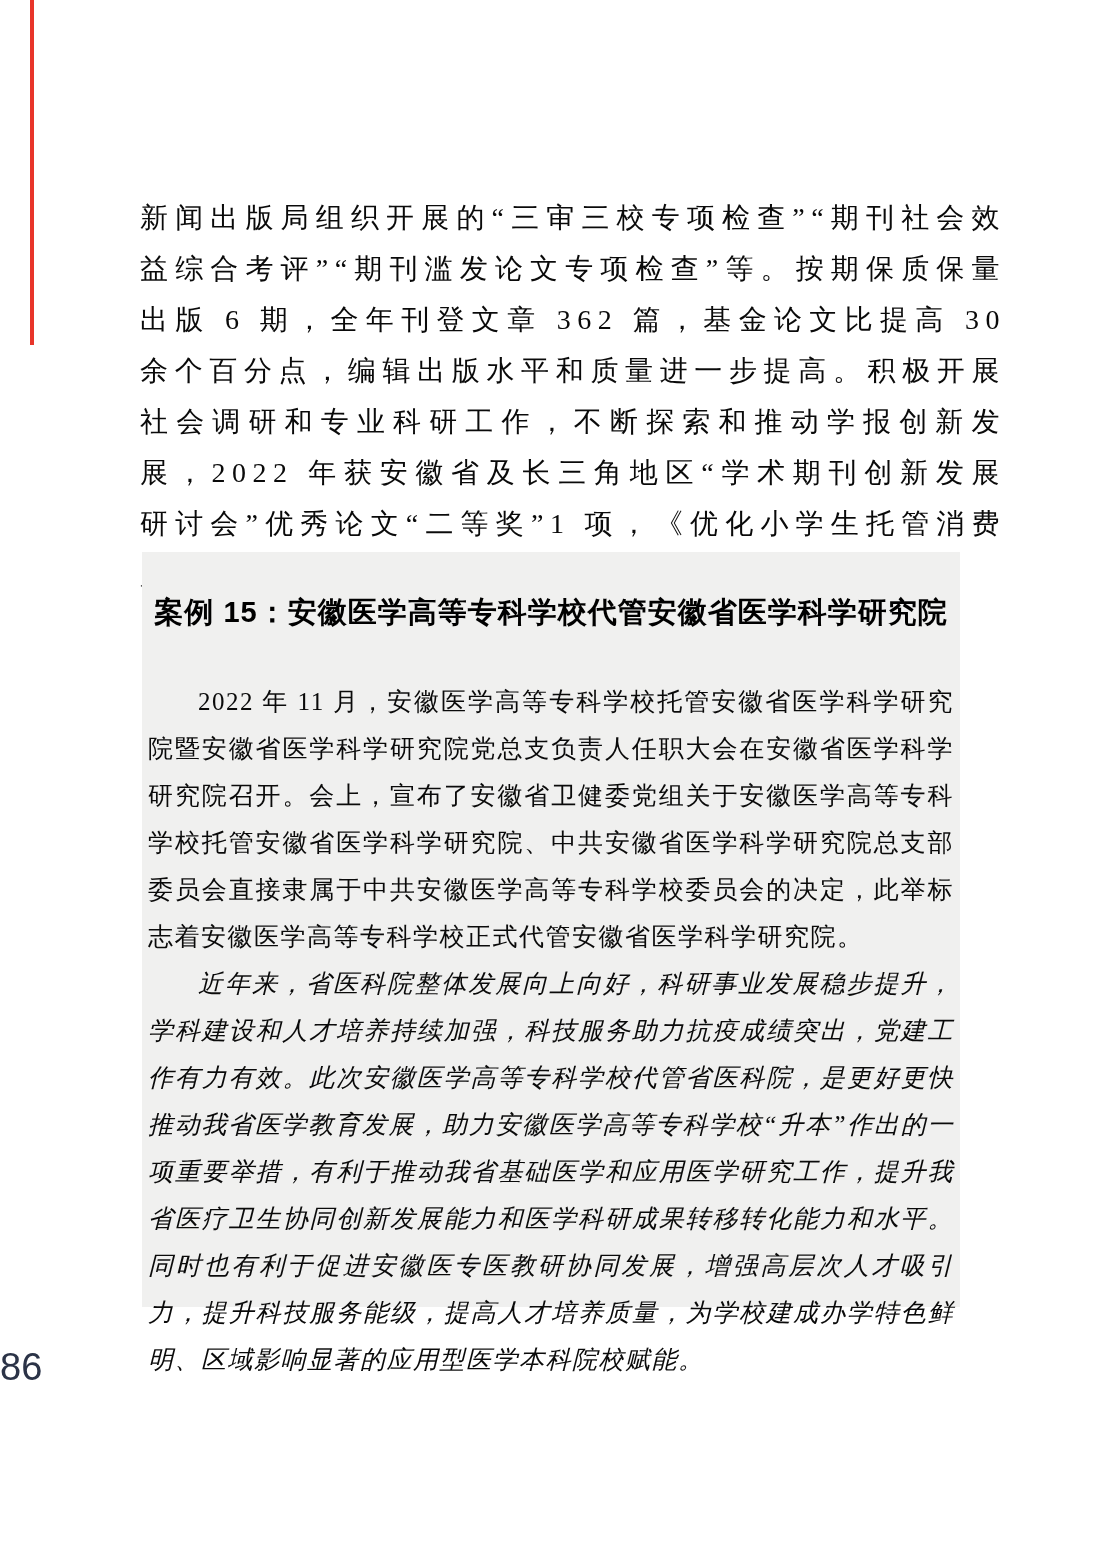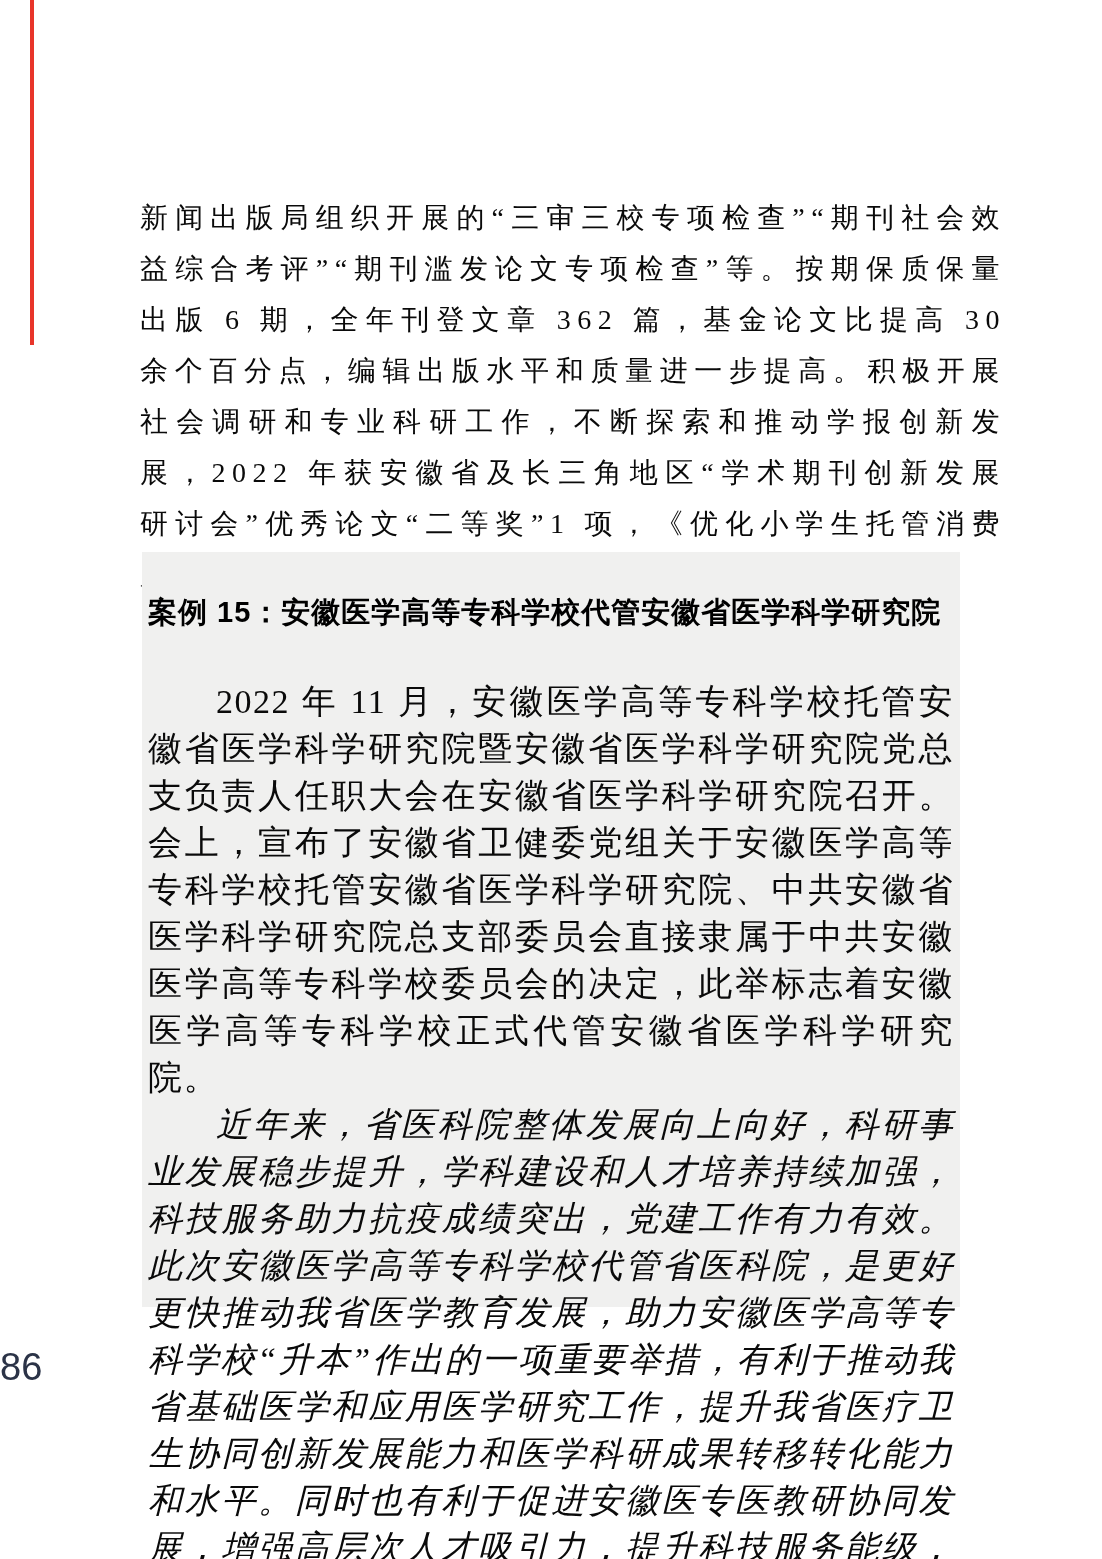--- a/index.html
+++ b/index.html
@@ -37,31 +37,31 @@
     left: 142px;
     top: 552px;
     width: 818px;
     height: 755px;
     background: #f0f0ef;
     box-sizing: border-box;
     padding: 40px 6px 0 6px;
   }
   .case-title {
     margin: 0;
-    text-align: left;
+    text-align: center;
     font-family: "Liberation Sans", sans-serif;
     font-weight: bold;
     font-size: 29px;
     line-height: 40px;
     color: #000000;
     letter-spacing: 1px;
   }
   .case-para {
     margin: 46px 0 0 0;
-    font-size: 34px;
+    font-size: 25px;
     line-height: 47px;
     letter-spacing: 1.5px;
     text-align: justify;
     text-justify: inter-character;
     text-indent: 2em;
   }
   .case-para + .case-para { margin-top: 0; font-style: italic; }
   .page-number {
     position: absolute;
     left: 0;

